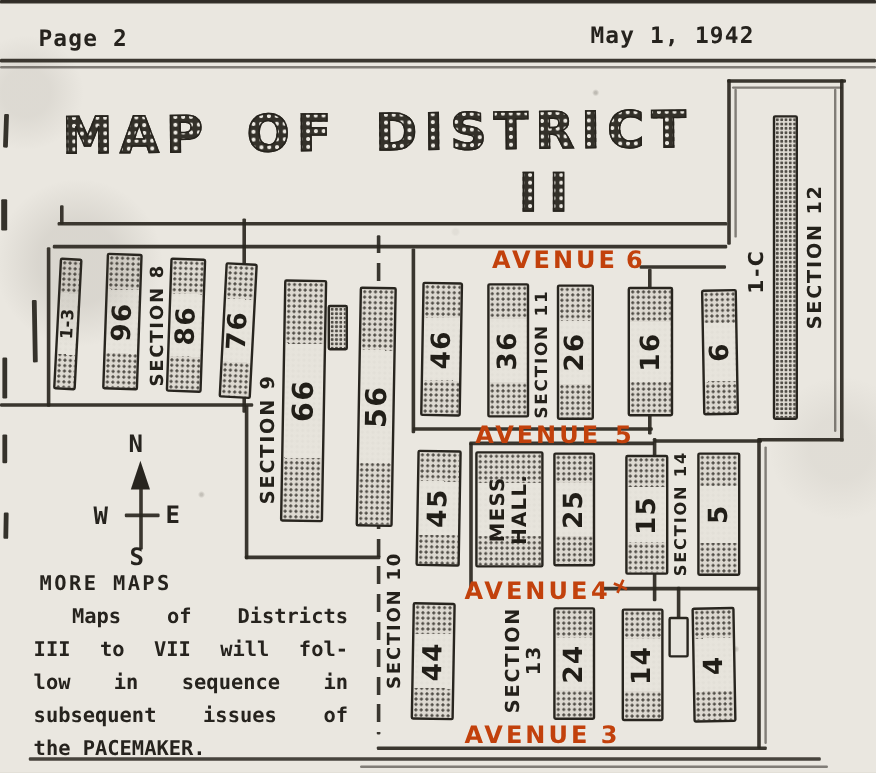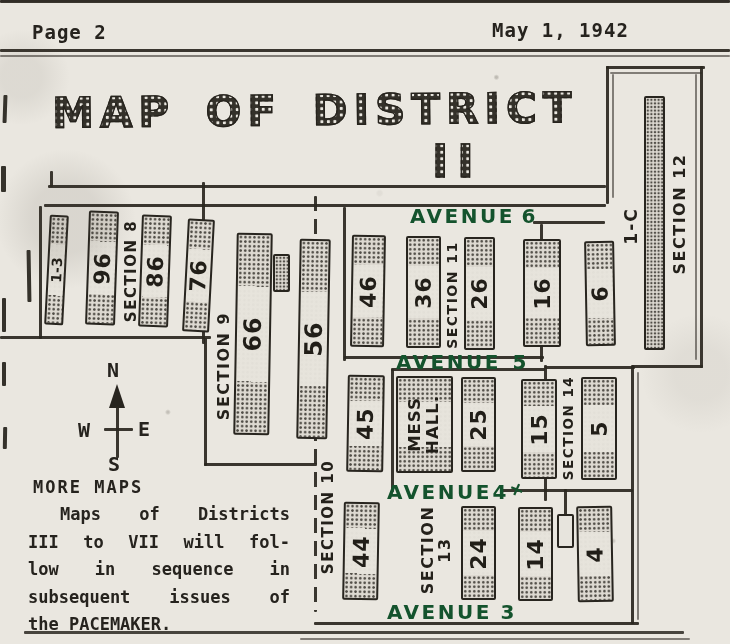--- a/index.html
+++ b/index.html
@@ -29,21 +29,21 @@
   .blk.empty{background-image:none;background-color:#e7e4dd;}
   .num{transform:rotate(-90deg);white-space:nowrap;font-weight:700;font-size:22px;
        letter-spacing:1px;color:#211e18;}
   .num.big{font-size:24px;}
   .num.tiny{font-size:14px;letter-spacing:0;}
   .num.mess{white-space:normal;width:84px;text-align:center;line-height:1.12;font-size:16.5px;}
   .rlabel{position:absolute;transform:translate(-50%,-50%) rotate(-90deg);white-space:nowrap;
        font-weight:700;color:#24211b;letter-spacing:1.5px;font-size:15px;}
   .rlabel.wrap{white-space:normal;width:94px;text-align:center;line-height:1.08;}
   .avenue{position:absolute;display:flex;justify-content:space-between;align-items:center;
-       font-weight:700;font-size:20px;letter-spacing:2.5px;color:#14532d;z-index:5;}
+       font-weight:700;font-size:20px;letter-spacing:2.5px;color:#c2410c;z-index:5;}
   .title{position:absolute;font-weight:800;color:#312e28;}
   @supports (-webkit-background-clip: text){
     .title{color:transparent;-webkit-text-stroke:1.3px #26231d;
       background-color:#34312a;
       background-image:radial-gradient(circle, #eae7e0 1.5px, rgba(234,231,224,0) 1.9px);
       background-size:6.5px 6.5px;-webkit-background-clip:text;background-clip:text;}
   }
   .jline{text-align:justify;text-align-last:justify;width:262px;font-size:17px;line-height:27.5px;
        font-family:"DejaVu Sans Mono","Liberation Mono",monospace;font-weight:700;color:#26231e;}
   .jline.first{padding-left:32px;width:230px;}

